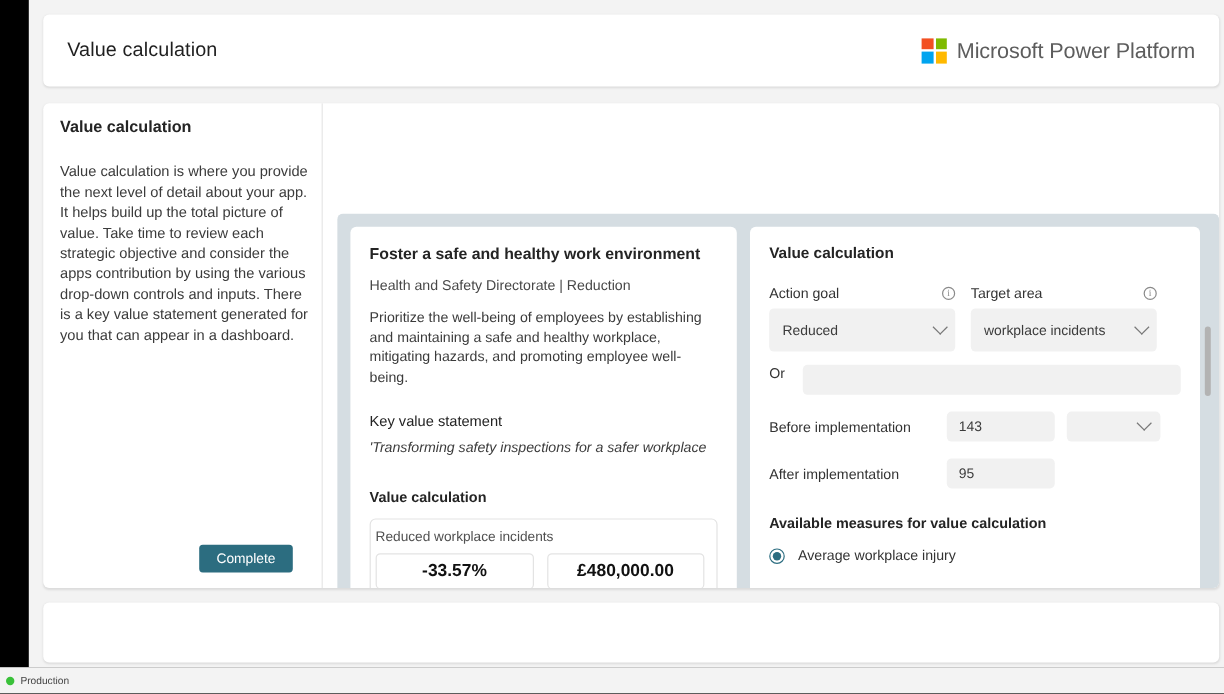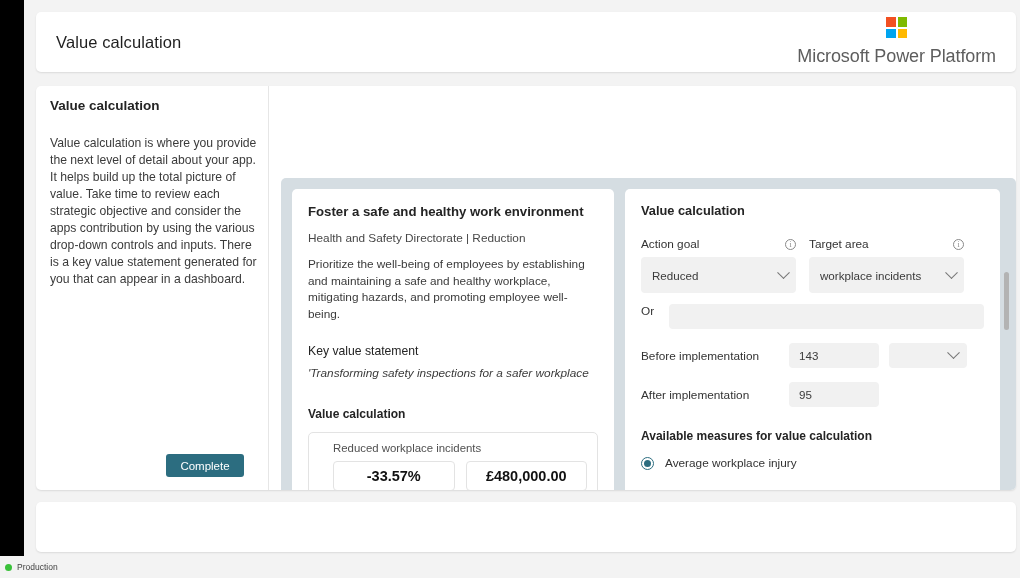--- a/index.html
+++ b/index.html
@@ -32,21 +32,21 @@
     box-shadow: 0 1px 2px rgba(0,0,0,.10);
     display: flex; align-items: center;
     padding: 0 20px;
   }
   .header-title {
     font-size: 16.5px; color: #1f1f1f; font-weight: 400;
     letter-spacing: .1px;
   }
   .brand {
     margin-left: auto;
-    display: flex; align-items: center; gap: 8px; flex-direction: column;
+    display: flex; align-items: center; gap: 8px;
   }
   .ms-logo {
     width: 21px; height: 21px;
     display: grid;
     grid-template-columns: 1fr 1fr;
     grid-template-rows: 1fr 1fr;
     gap: 2px;
   }
   .ms-logo i { display: block; }
   .brand-name {
@@ -145,21 +145,21 @@
     font-size: 11.8px; color: #3b3b3b; font-style: italic;
     margin-bottom: 27px;
   }
   .vc-label {
     font-size: 12px; font-weight: 700; color: #242424;
     margin-bottom: 11px;
   }
   .result-box {
     border: 1px solid #e3e3e3;
     border-radius: 5px;
-    padding: 9px 10px 11px 24px;
+    padding: 9px 10px 11px 4px;
   }
   .result-caption {
     font-size: 11.4px; color: #505050; margin-bottom: 7px;
   }
   .result-row { display: flex; gap: 11px; }
   .result-chip {
     flex: 1;
     height: 30px;
     border: 1px solid #e3e3e3;
     border-radius: 4px;

